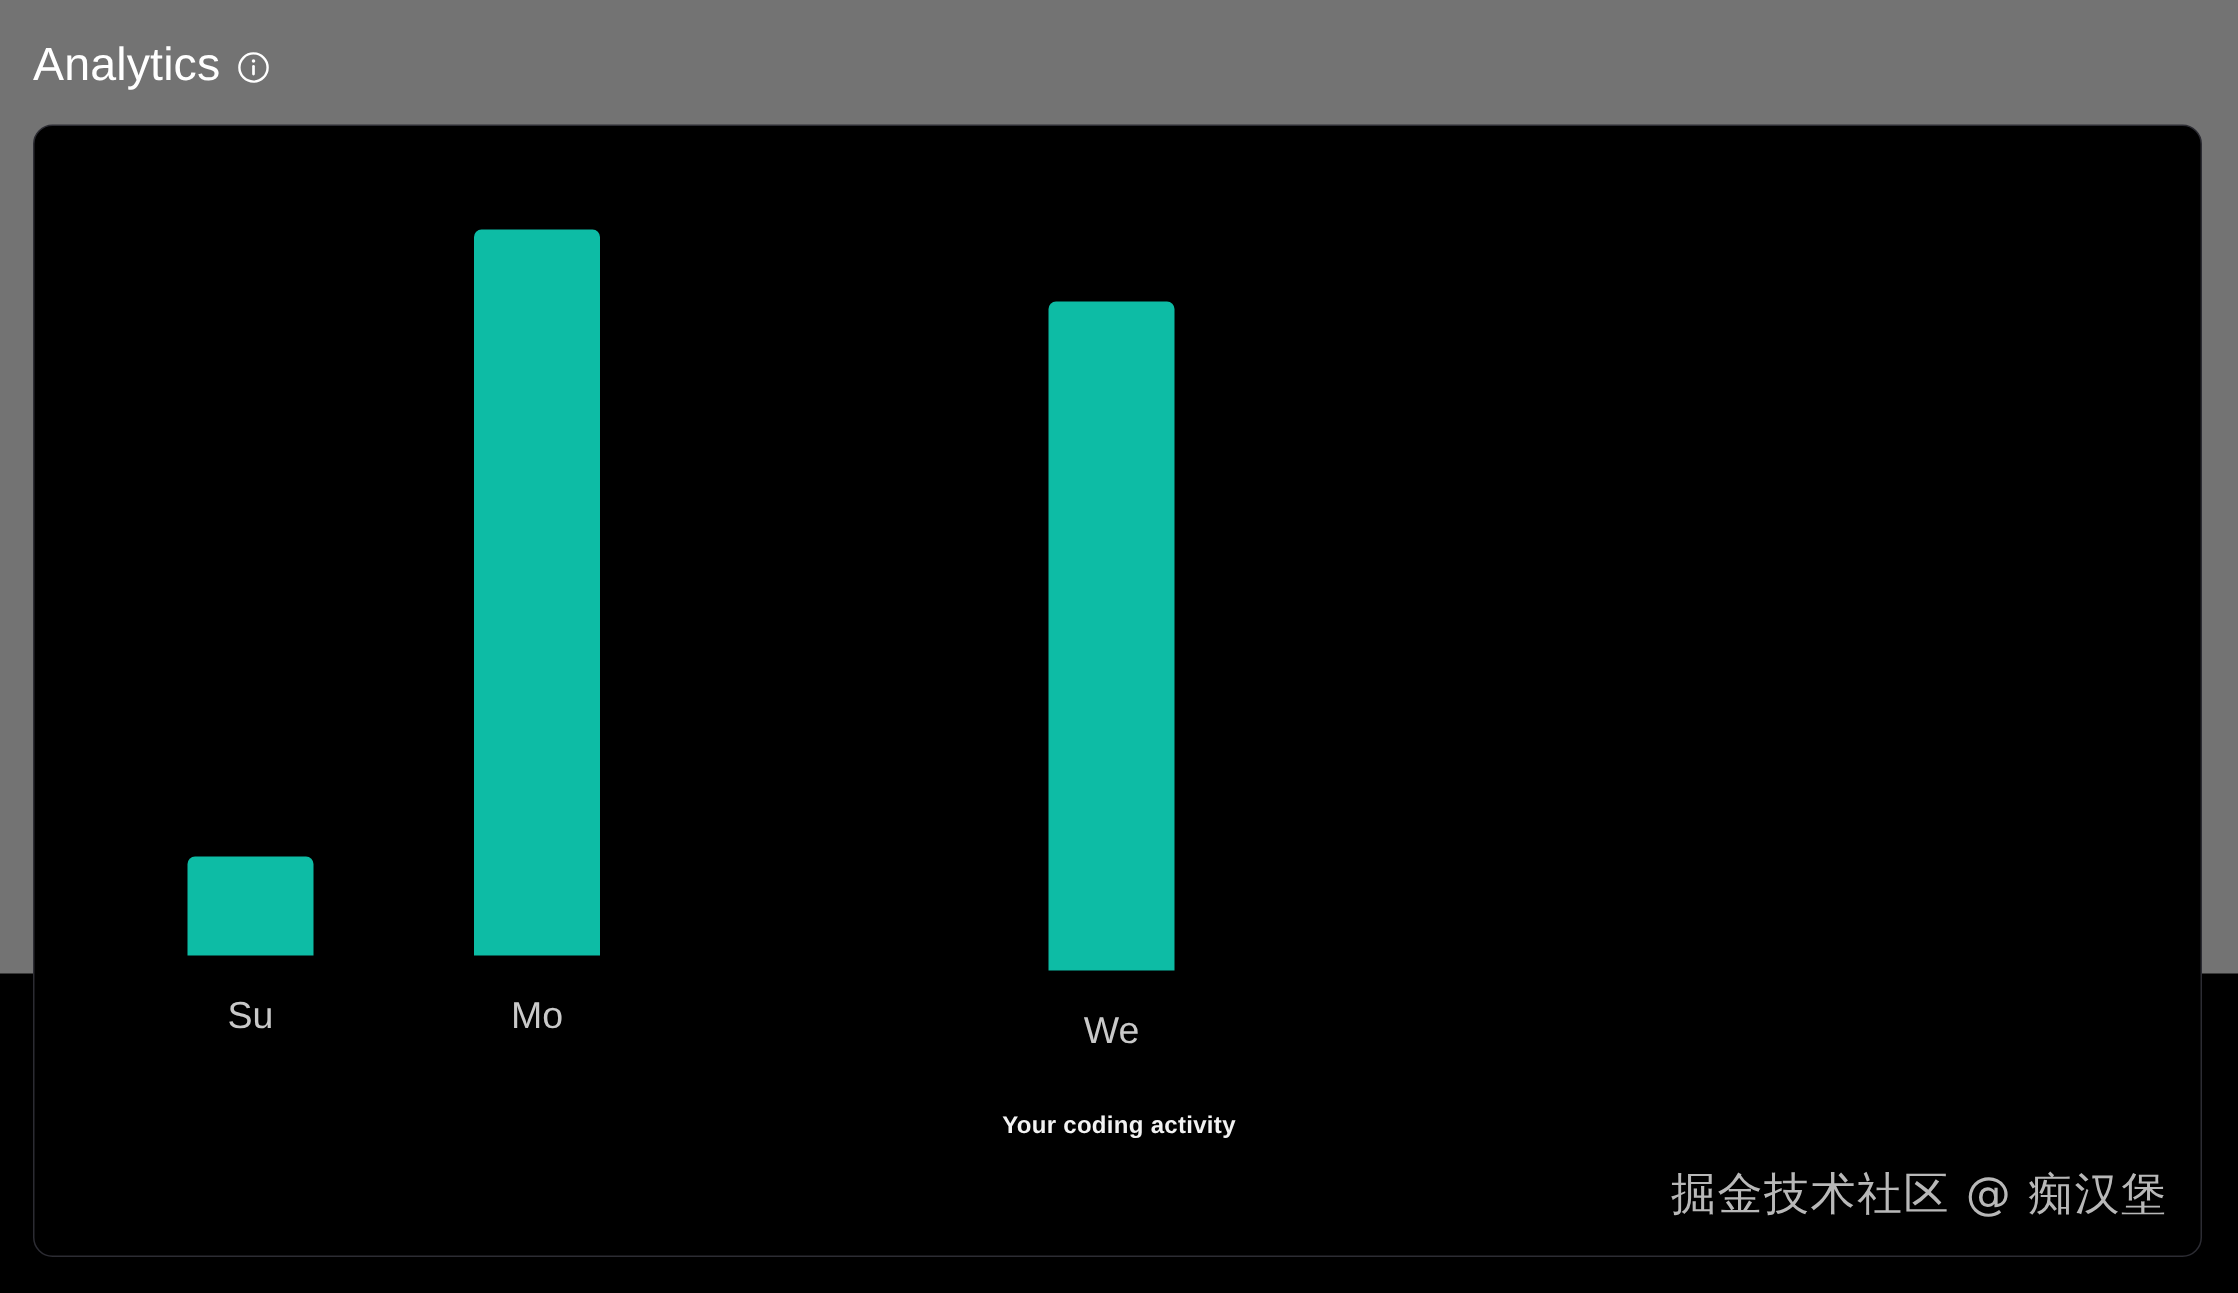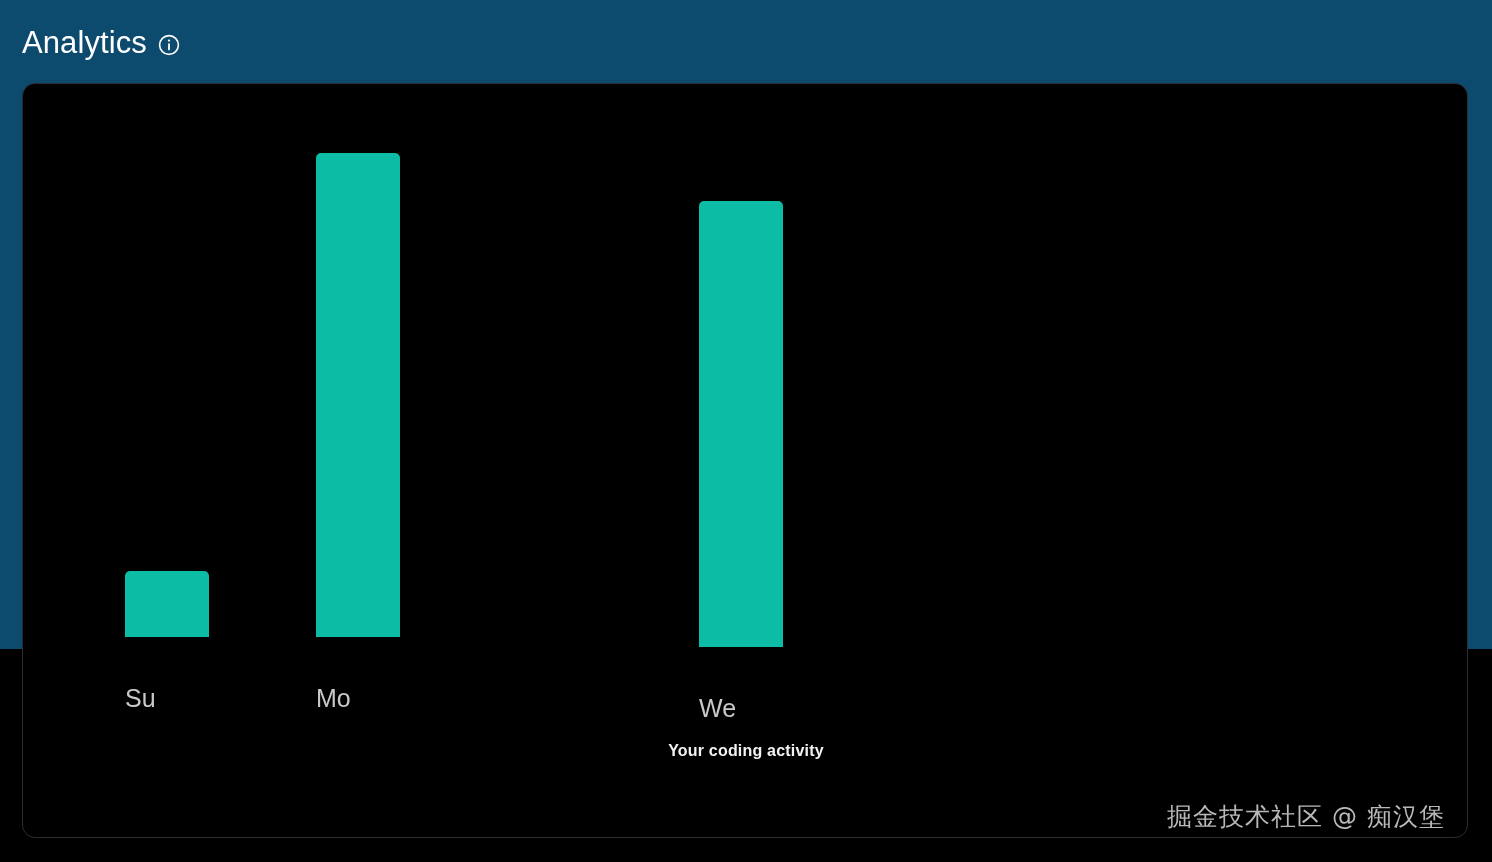--- a/index.html
+++ b/index.html
@@ -13,21 +13,21 @@
     height: 862px;
     overflow: hidden;
     font-family: "Liberation Sans", "DejaVu Sans", sans-serif;
     -webkit-font-smoothing: antialiased;
   }
 
   #root {
     position: relative;
     width: 1492px;
     height: 649px;
-    background: #0c4a6e;
+    background: #737373;
     text-decoration: underline;
   }
 
   
   .page-header {
     position: absolute;
     left: 22px;
     top: 22px;
     height: 42px;
     display: flex;
@@ -87,46 +87,45 @@
     position: absolute;
     left: 0;
     width: 84px;
     border-radius: 5px 5px 0 0;
     background: #0dbca5;
   }
 
   .bar-label {
     position: absolute;
     width: 84px;
-    text-align: left;
+    text-align: center;
     font-size: 25px;
     font-weight: 400;
     color: #c9c9c9;
     line-height: 30px;
     white-space: nowrap;
-    margin-top: 21px;
   }
 
   .chart-caption {
     position: absolute;
     left: 0;
     top: 658px;
     width: 1446px;
     text-align: center;
     font-size: 16px;
     font-weight: 700;
     color: #f2f2f2;
     letter-spacing: 0.2px;
   }
 
   .watermark {
     position: absolute;
     right: 22px;
-    bottom: 4px;
-    font-size: 25px;
+    bottom: 20px;
+    font-size: 30px;
     font-weight: 400;
     color: #b8b8b8;
     letter-spacing: 1px;
     white-space: nowrap;
     font-family: "DejaVu Sans", "Liberation Sans", sans-serif;
   }
 </style>
 </head>
 <body>
 

